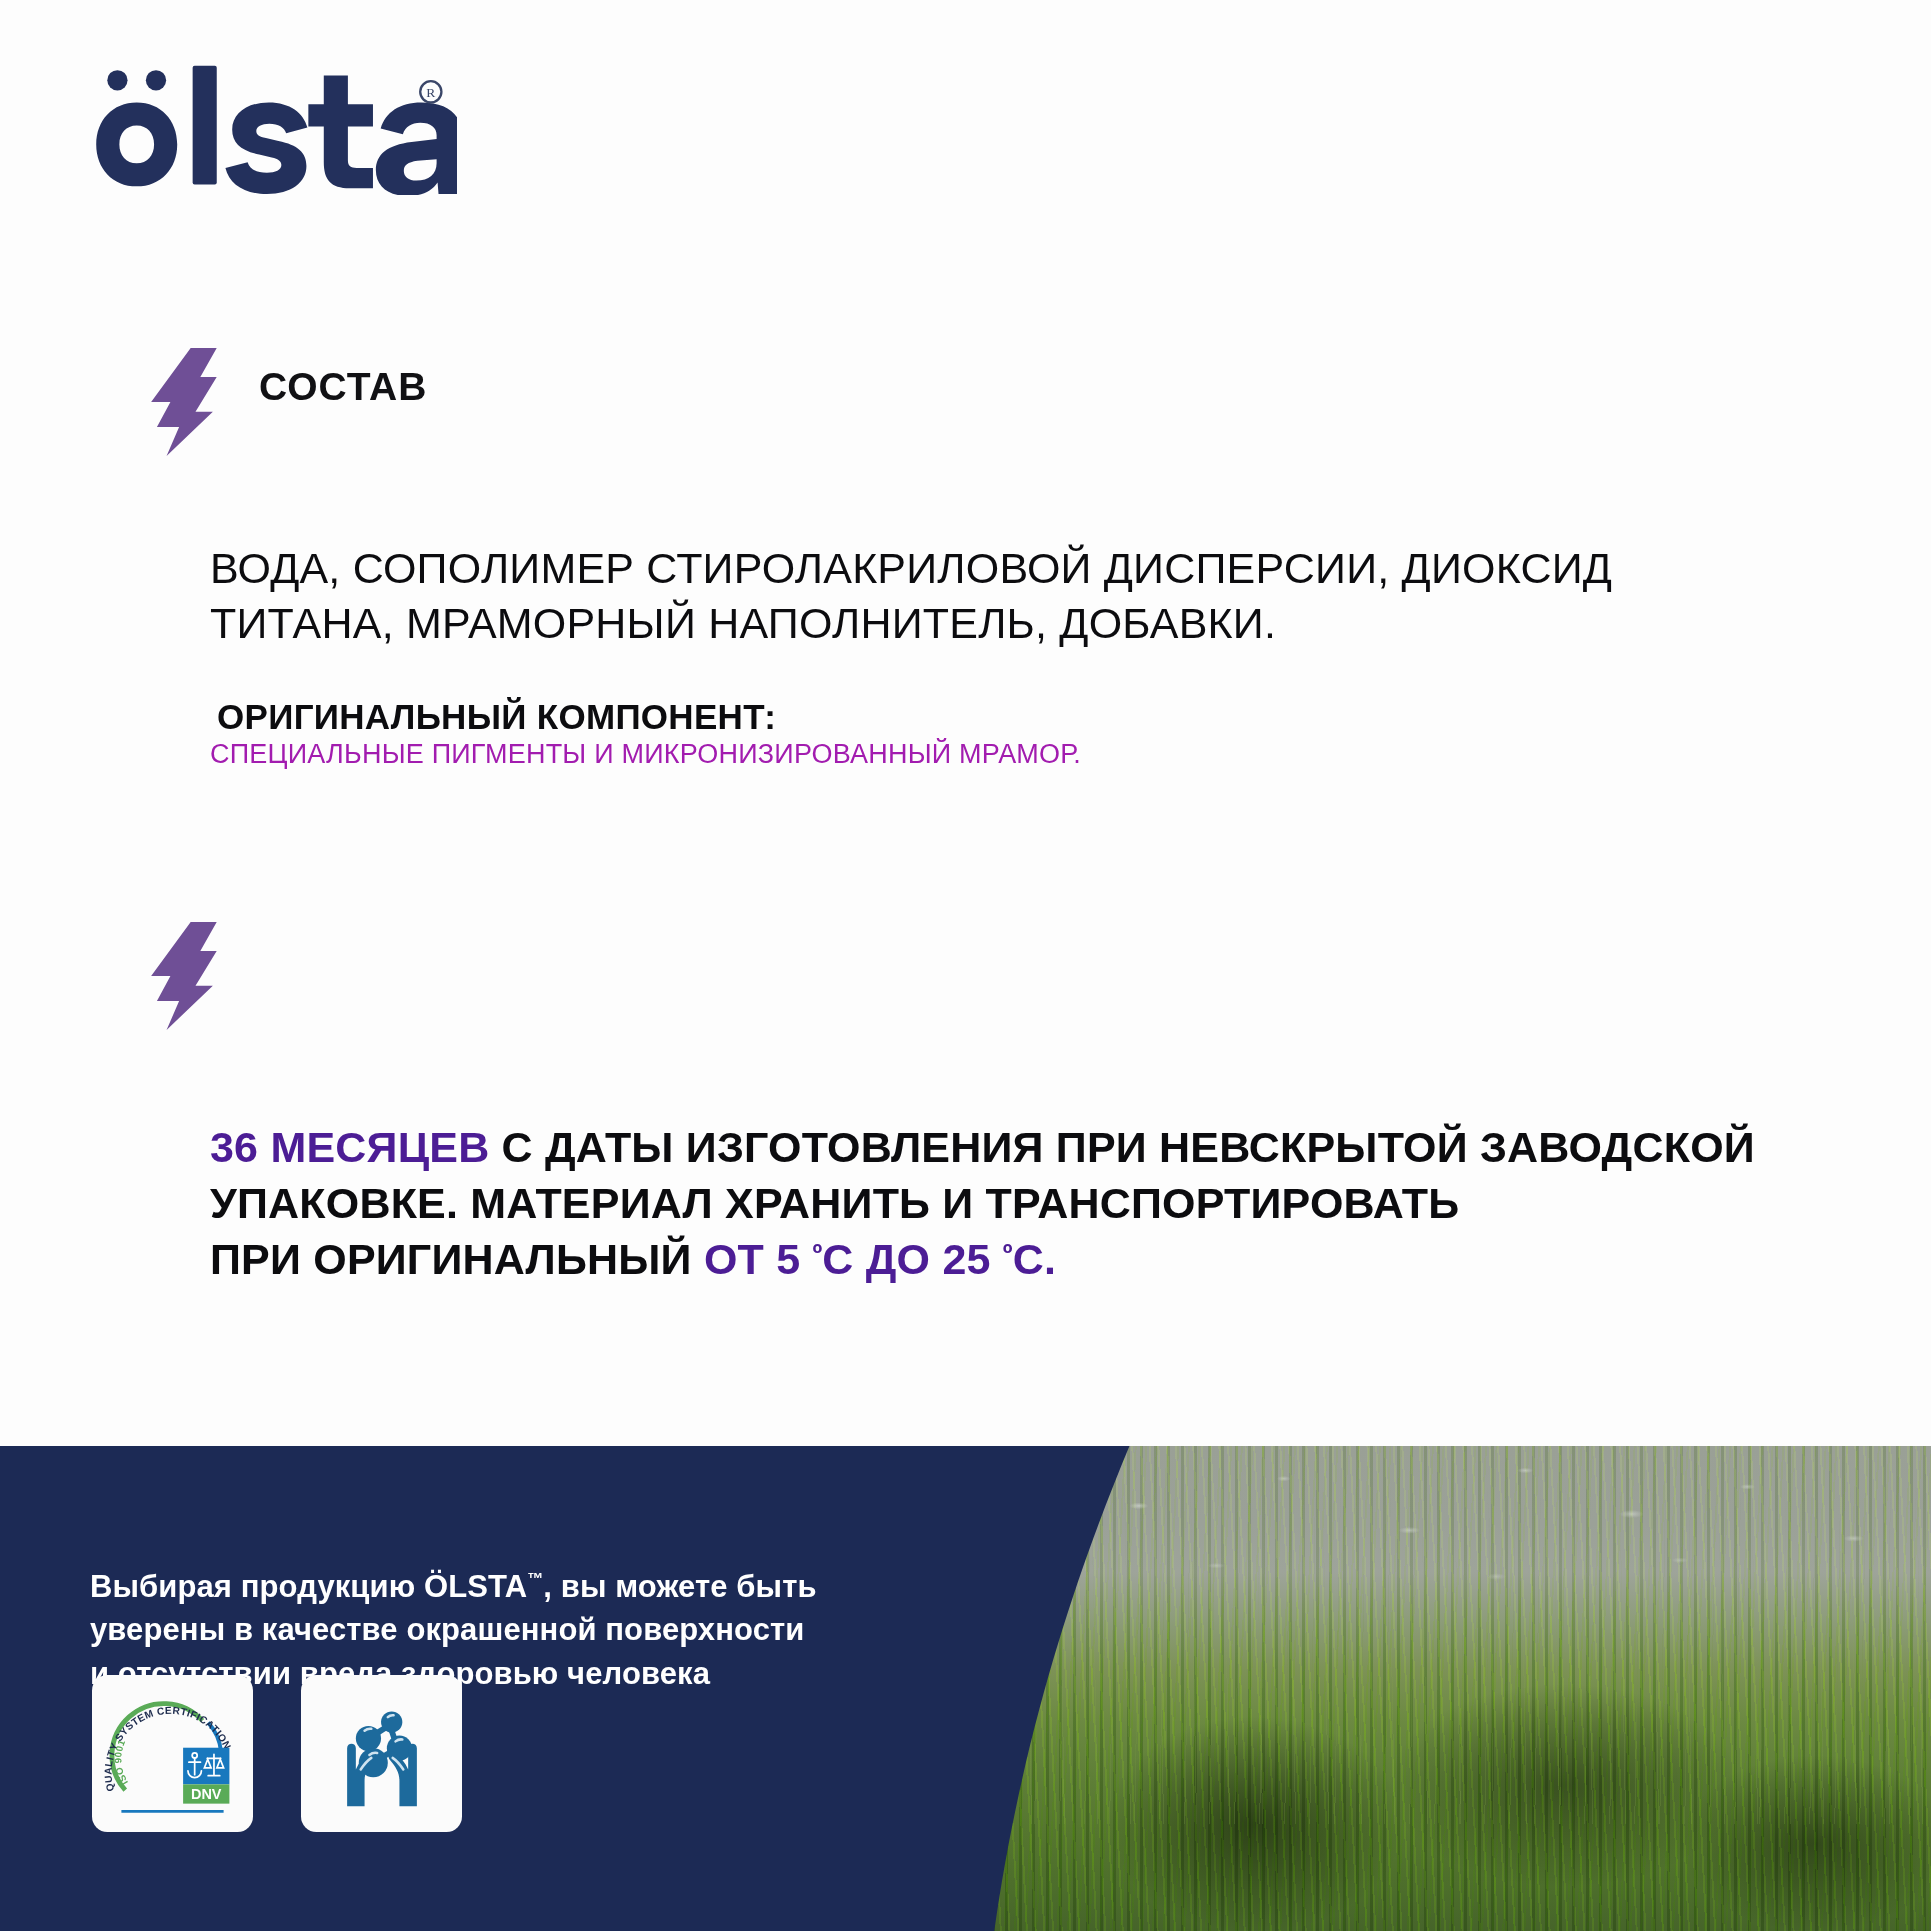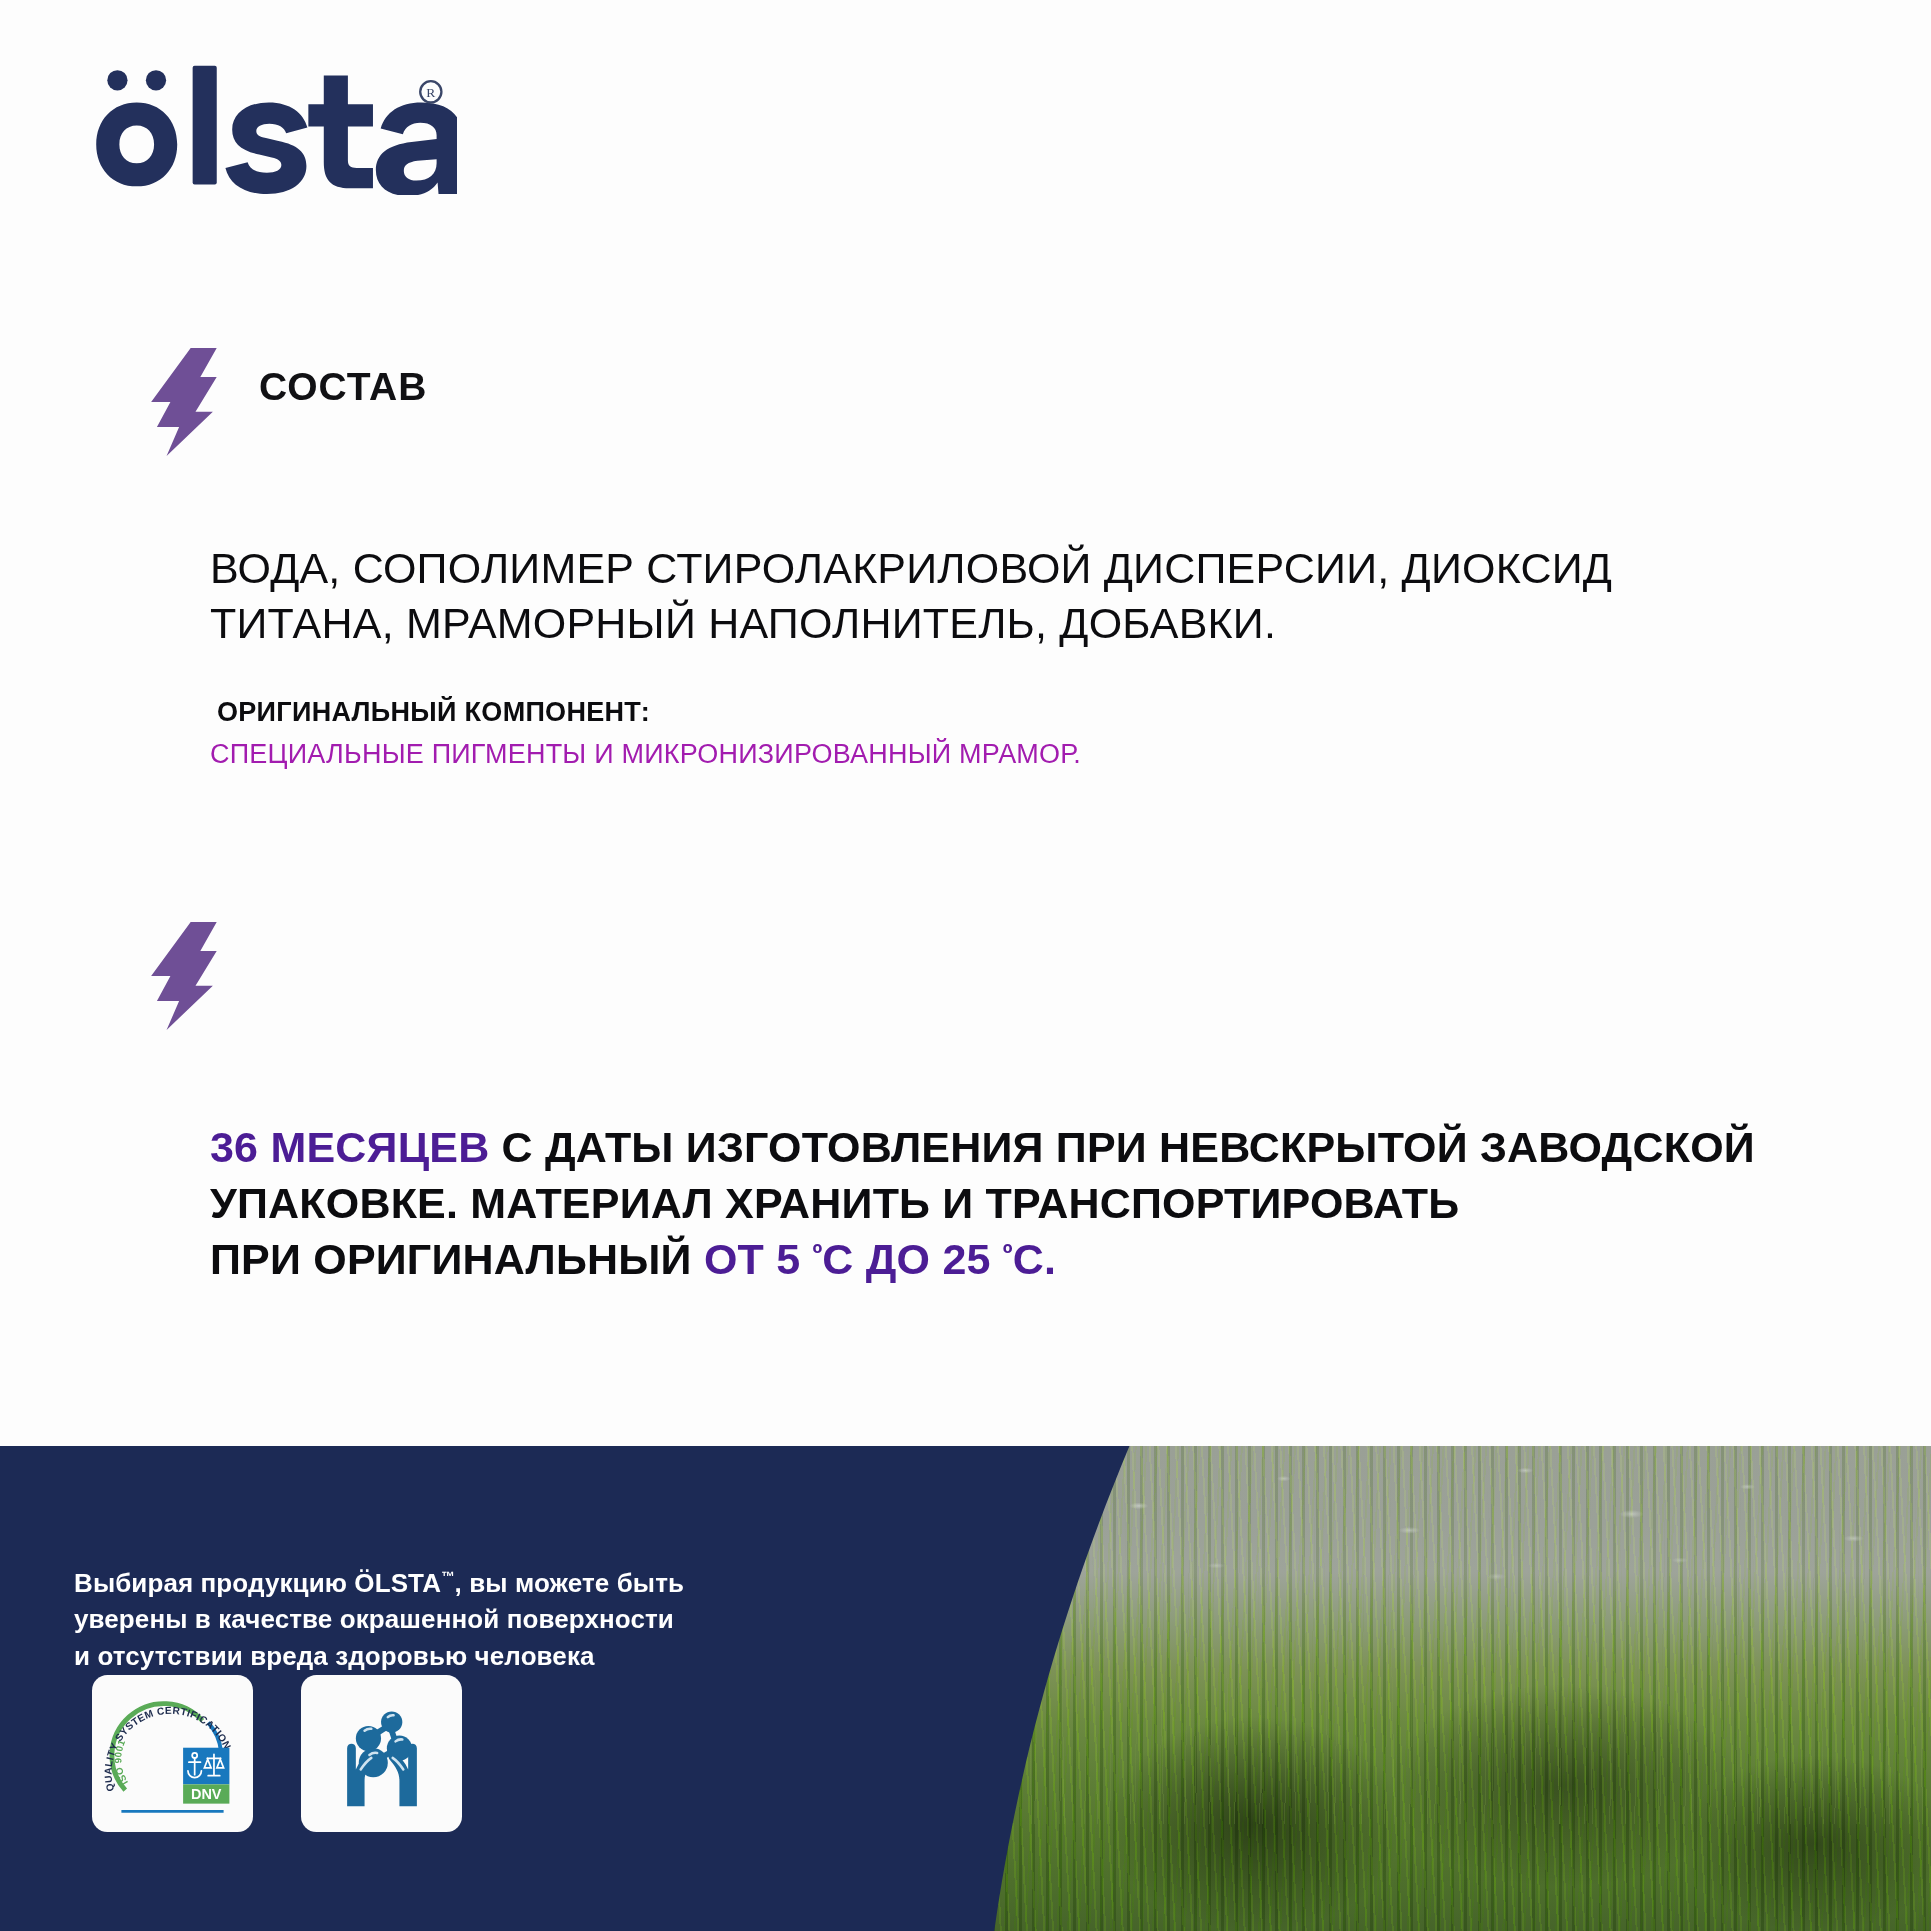--- a/index.html
+++ b/index.html
@@ -36,21 +36,21 @@
 
   
   .copy{position:absolute;left:210px;}
   .copy-main{
     top:541px;width:1564px;
     font-size:43px;font-weight:normal;line-height:1.28;
     color:#0c0c0f;letter-spacing:0.2px;
   }
   .orig-label{
     top:697px;left:217px;
-    font-size:27px;font-weight:bold;color:#0c0c0f;letter-spacing:0.3px;
+    font-size:35px;font-weight:bold;color:#0c0c0f;letter-spacing:0.3px;
   }
   .orig-value{
     top:739px;left:210px;
     font-size:27px;font-weight:normal;color:#a21caf;letter-spacing:0.2px;
   }
   .copy-storage{
     top:1120px;width:1583px;
     font-size:43px;font-weight:bold;line-height:1.30;
     color:#0c0c0f;letter-spacing:0.2px;
   }
@@ -117,22 +117,22 @@
     mask-image:linear-gradient(to bottom, rgba(0,0,0,0) 0%, rgba(0,0,0,.35) 30%, #000 85%);
     pointer-events:none;
   }
   
   .footer-curve{
     position:absolute;left:0;top:0;width:1197px;height:485px;
     pointer-events:none;
   }
 
   .footer-text{
-    position:absolute;left:74px;top:119px;width:898px;
-    color:#ffffff;font-size:26px;font-weight:bold;line-height:1.40;
+    position:absolute;left:90px;top:119px;width:898px;
+    color:#ffffff;font-size:31px;font-weight:bold;line-height:1.40;
     letter-spacing:0.1px;
   }
   .tm{font-size:.52em;vertical-align:.78em;line-height:0;letter-spacing:0;}
 
   .badges{position:absolute;left:92px;top:1675px;display:flex;gap:48px;}
   .badge{
     width:161px;height:157px;background:#fbfbfb;border-radius:15.4px;
     display:flex;align-items:center;justify-content:center;
   }
   .badge svg{display:block;}

